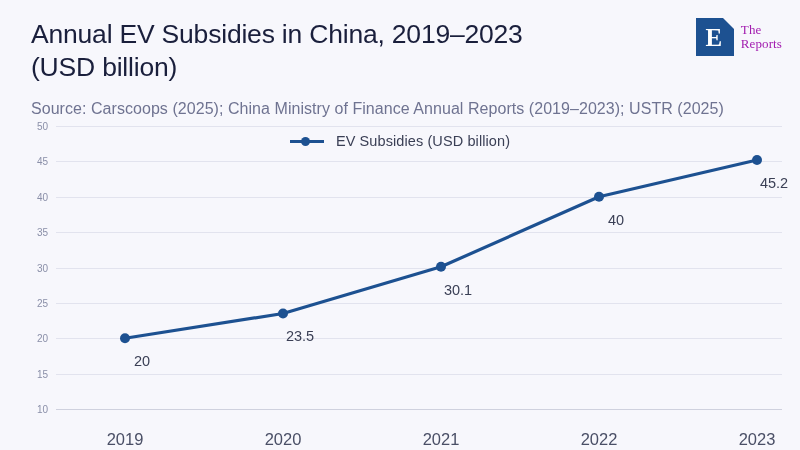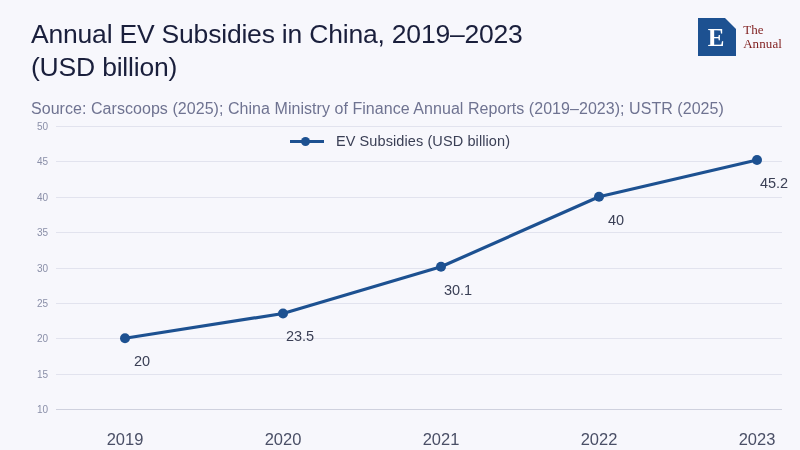--- a/index.html
+++ b/index.html
@@ -87,21 +87,21 @@
     top: 0;
     width: 0;
     height: 0;
     border-top: 11px solid #f7f7fc;
     border-left: 11px solid transparent;
   }
   .logo-text {
     font-family: "Liberation Serif", serif;
     font-size: 13px;
     line-height: 14px;
-    color: #7f1d1d;
+    color: #a21caf;
     letter-spacing: 0.1px;
   }
 
   
   .plot {
     position: absolute;
     left: 0;
     top: 118px;
     width: 800px;
     height: 332px;
@@ -195,21 +195,21 @@
 (USD billion)</div>
     <div class="source">Source: Carscoops (2025); China Ministry of Finance Annual Reports (2019–2023); USTR (2025)</div>
 
     <div class="logo">
       <span class="logo-mark">
         <span class="glyph">E</span>
         <span class="fold"></span>
       </span>
       <span class="logo-text">
         <span>The</span><br>
-        <span>Annual</span>
+        <span>Reports</span>
       </span>
     </div>
   </div>
 
   <div class="plot">
 
     <div class="legend">
       <span class="legend-marker">
         <span class="lm-line"></span>
         <span class="lm-dot"></span>

